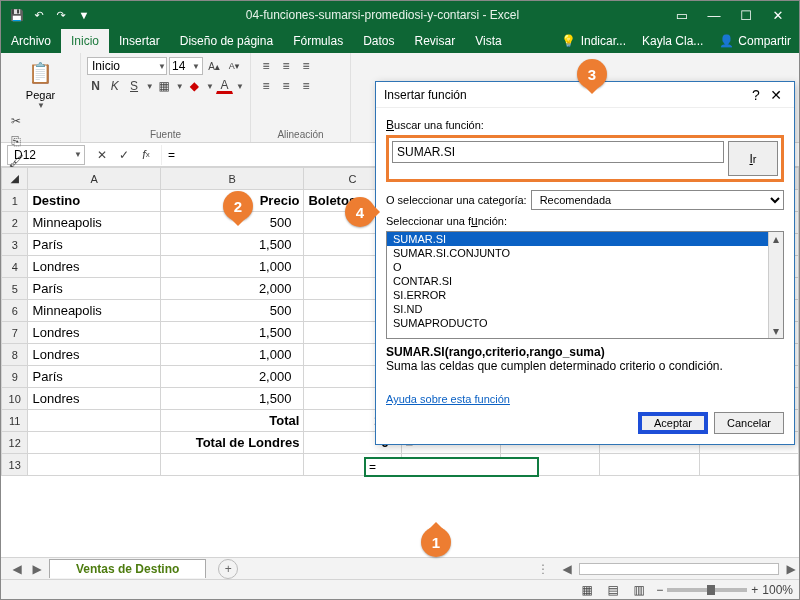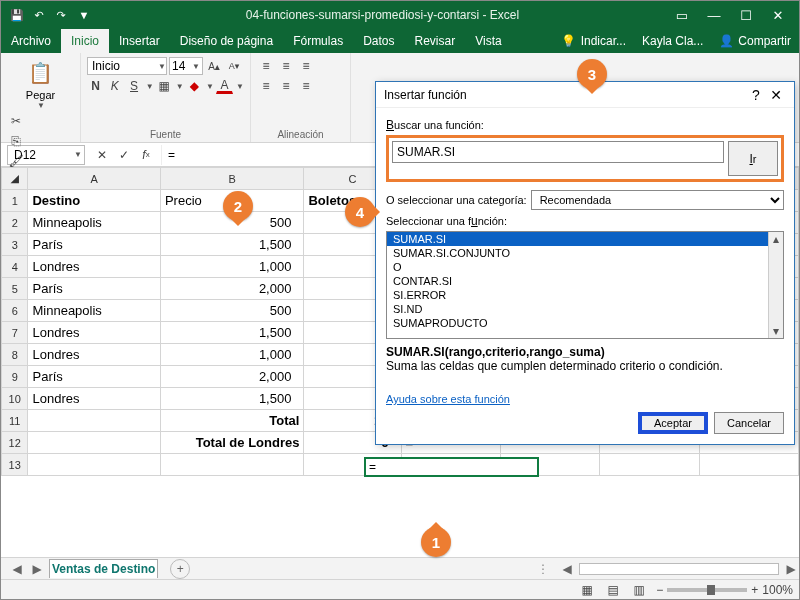--- a/index.html
+++ b/index.html
@@ -33,21 +33,21 @@
 .grid-area{position:relative;height:400px;background:#fff;overflow:hidden}
 table.sheet{border-collapse:collapse;width:100%;table-layout:fixed}
 table.sheet th,table.sheet td{border:1px solid #d4d4d4;height:22px;font-size:13px;padding:0 4px;text-align:left;white-space:nowrap;overflow:hidden}
 table.sheet th{background:#efefef;font-weight:normal;color:#333;text-align:center;font-size:11px}
 table.sheet .rowh{width:24px;background:#efefef;text-align:center;font-size:11px;color:#333}
 table.sheet td.num{text-align:right;padding-right:12px}
 table.sheet td.bold{font-weight:bold}
 .cell-edit{position:absolute;border:2px solid #107c41;background:#fff;z-index:3;font-size:12px;padding-left:3px;display:flex;align-items:center}
 .sheet-tabs{position:absolute;bottom:20px;left:0;right:0;height:22px;background:#f3f3f3;border-top:1px solid #d4d4d4;display:flex;align-items:center;padding-left:8px;gap:4px}
 .sheet-tabs .navbtn{width:16px;text-align:center;color:#666}
-.sheet-tabs .stab{padding:2px 2px;background:#fff;border:1px solid #aaa;border-bottom:none;font-weight:bold;font-size:12px;color:#0f766e}
+.sheet-tabs .stab{padding:2px 26px;background:#fff;border:1px solid #aaa;border-bottom:none;font-weight:bold;font-size:12px;color:#4d7c0f}
 .sheet-tabs .add{width:20px;height:20px;display:flex;align-items:center;justify-content:center;color:#666;border:1px solid #bbb;border-radius:50%;margin-left:8px}
 .sheet-tabs .scroll{margin-left:auto;width:200px;height:14px;display:flex;align-items:center}
 .sheet-tabs .scroll .tr{flex:1;height:12px;border:1px solid #bbb;background:#fff}
 .statusbar{position:absolute;bottom:0;left:0;right:0;height:20px;background:#f3f3f3;border-top:1px solid #d4d4d4;display:flex;align-items:center;font-size:11px;color:#444;padding:0 6px;gap:8px}
 .statusbar .spacer{flex:1}
 .zoom{display:flex;align-items:center;gap:4px}
 .zoom .slider{width:80px;height:4px;background:#bbb;position:relative}
 .zoom .slider .knob{position:absolute;left:50%;top:-3px;width:8px;height:10px;background:#666}
 .dialog{position:absolute;left:374px;top:80px;width:420px;background:#fff;border:1px solid #2f74b5;box-shadow:2px 2px 8px rgba(0,0,0,.2);z-index:50}
 .dialog .dtitle{height:26px;background:#fff;display:flex;align-items:center;padding:0 8px;font-size:12px;border-bottom:1px solid #eee}
@@ -222,21 +222,21 @@
           <th>B</th>
           <th>C</th>
           <th>D</th>
           <th>E</th>
           <th>F</th>
           <th>G</th>
         </tr>
         <tr>
           <th class="rowh">1</th>
           <td class="bold" style="">Destino</td>
-          <td class="bold" style="text-align:left;font-weight:normal">Precio</td>
+          <td class="bold" style="text-align:right;font-weight:bold">Precio</td>
           <td class="bold" style="">Boletos</td>
           <td class="" style=""></td>
           <td class="" style=""></td>
           <td class="" style=""></td>
           <td class="" style=""></td>
         </tr>
         <tr>
           <th class="rowh">2</th>
           <td class="" style="">Minneapolis</td>
           <td class="num num" style="">500</td>

